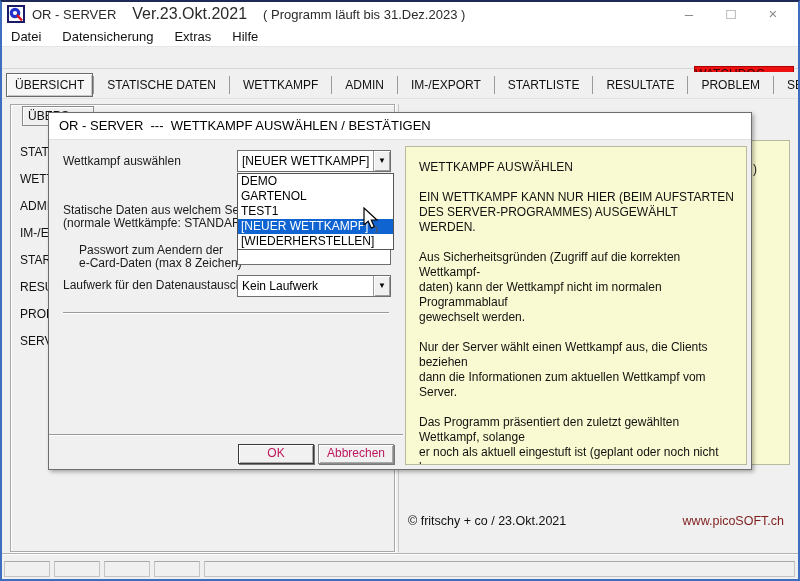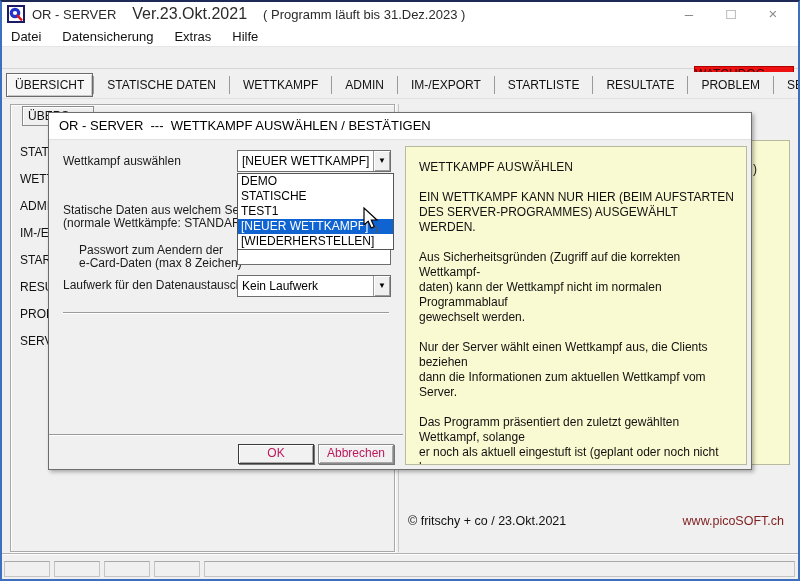--- a/index.html
+++ b/index.html
@@ -182,21 +182,21 @@
 
       <div class="dlabel" style="left:14px;top:15px">Wettkampf auswählen</div>
 
       <div class="combo" style="left:188px;top:10px">
         <span class="combo-value">[NEUER WETTKAMPF]</span>
         <span class="combo-btn">▼</span>
       </div>
 
       <div class="droplist">
         <div class="drop-item">DEMO</div>
-        <div class="drop-item">STATISCHE</div>
+        <div class="drop-item">GARTENOL</div>
         <div class="drop-item">TEST1</div>
         <div class="drop-item selected">[NEUER WETTKAMPF]</div>
         <div class="drop-item">[WIEDERHERSTELLEN]</div>
       </div>
 
       <div class="dlabel" style="left:14px;top:64px">Statische Daten aus welchem Set
 (normale Wettkämpfe: STANDARD)</div>
 
       <div class="dlabel" style="left:30px;top:104px">Passwort zum Aendern der
 e-Card-Daten (max 8 Zeichen)</div>

